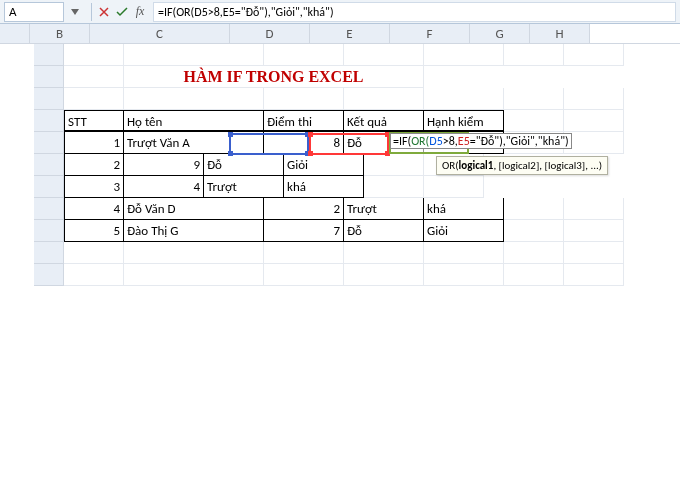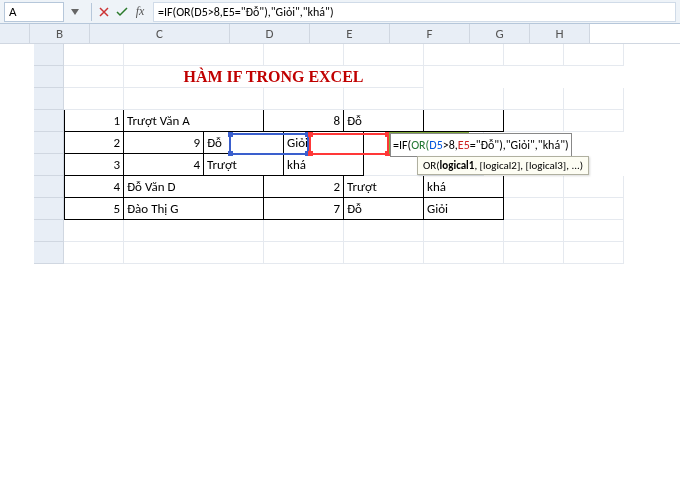--- a/index.html
+++ b/index.html
@@ -52,21 +52,21 @@
   border: 2px solid #7faa3c;
   background: rgba(255,255,255,0.6);
   pointer-events: none;
 }
 .range-red { position: absolute; border: 2px solid #ff3838; pointer-events: none; }
 .range-blue { position: absolute; border: 2px solid #3a5fcd; pointer-events: none; }
 .handle { position: absolute; width: 5px; height: 5px; background: inherit; }
 .range-red .handle { background: #ff3838; }
 .range-blue .handle { background: #3a5fcd; }
 
-.editing { position: absolute; background: #fff; border: 1px solid #888; font-size: 12px; padding: 0 2px; display: flex; align-items: center; height: 24px; z-index: 10; }
+.editing { position: absolute; background: #fff; border: 1px solid #888; font-size: 12px; padding: 0 2px; display: flex; align-items: center; height: 16px; z-index: 10; }
 .tok-fn { color: #000; }
 .tok-blue { color: #0055dd; }
 .tok-red { color: #cc2222; }
 .tok-green { color: #227733; }
 
 .tooltip {
   position: absolute;
   background: #fdfdf3;
   border: 1px solid #b0b0a0;
   font-size: 11px;
@@ -140,20 +140,30 @@
       <div class="row-h"></div>
       <div class="cell c-B"></div>
       <div class="cell c-C"></div>
       <div class="cell c-D"></div>
       <div class="cell c-E"></div>
       <div class="cell c-F"></div>
       <div class="cell c-G"></div>
       <div class="cell c-H"></div>
     </div>
 
+    <div class="row tbl tbl-hdr">
+      <div class="row-h"></div>
+      <div class="cell c-B">STT</div>
+      <div class="cell c-C">Họ tên</div>
+      <div class="cell c-D" style="text-align:left">Điểm thi</div>
+      <div class="cell c-E">Kết quả</div>
+      <div class="cell c-F">Hạnh kiểm</div>
+      <div class="cell c-G" style="border:none;border-right:1px solid #e5e9ef;border-bottom:1px solid #e5e9ef"></div>
+      <div class="cell c-H" style="border:none;border-right:1px solid #e5e9ef;border-bottom:1px solid #e5e9ef"></div>
+    </div>
 
     <div class="row tbl">
       <div class="row-h"></div>
       <div class="cell c-B num">1</div>
       <div class="cell c-C">Trượt Văn A</div>
       <div class="cell c-D">8</div>
       <div class="cell c-E">Đỗ</div>
       <div class="cell c-F"></div>
       <div class="cell c-G" style="border:none;border-right:1px solid #e5e9ef;border-bottom:1px solid #e5e9ef"></div>
       <div class="cell c-H" style="border:none;border-right:1px solid #e5e9ef;border-bottom:1px solid #e5e9ef"></div>
@@ -234,17 +244,17 @@
 
     <div class="editing" style="left:390px; top:89px;">
       <span class="tok-fn">=IF(</span>
         <span class="tok-green">OR(</span>
         <span class="tok-blue">D5</span>
         <span class="tok-fn">&gt;8,</span>
         <span class="tok-red">E5</span>
         <span class="tok-fn">="Đỗ"),"Giỏi","khá")</span>
     </div>
 
-    <div class="tooltip" style="left:417px; top:112px;">
+    <div class="tooltip" style="left:436px; top:112px;">
       <span>OR(</span><span class="b">logical1</span><span>, [logical2], [logical3], ...)</span>
     </div>
   </div>
 </div>
 
 </body></html>

